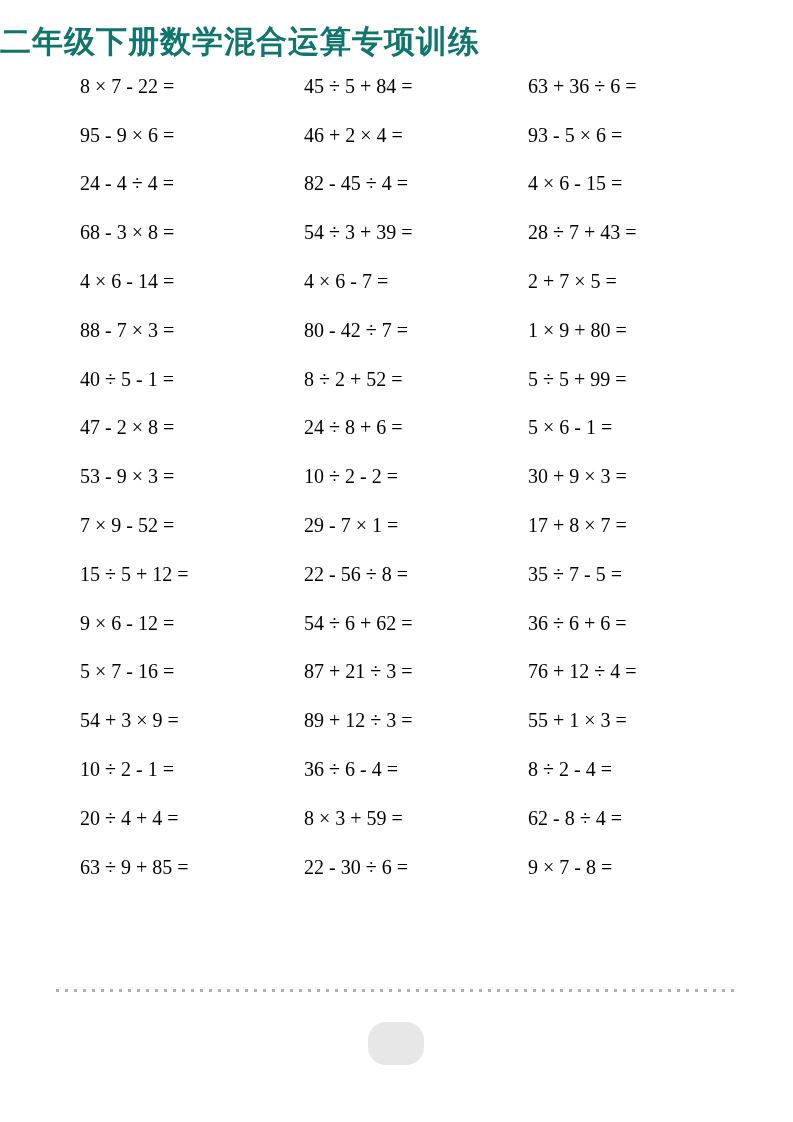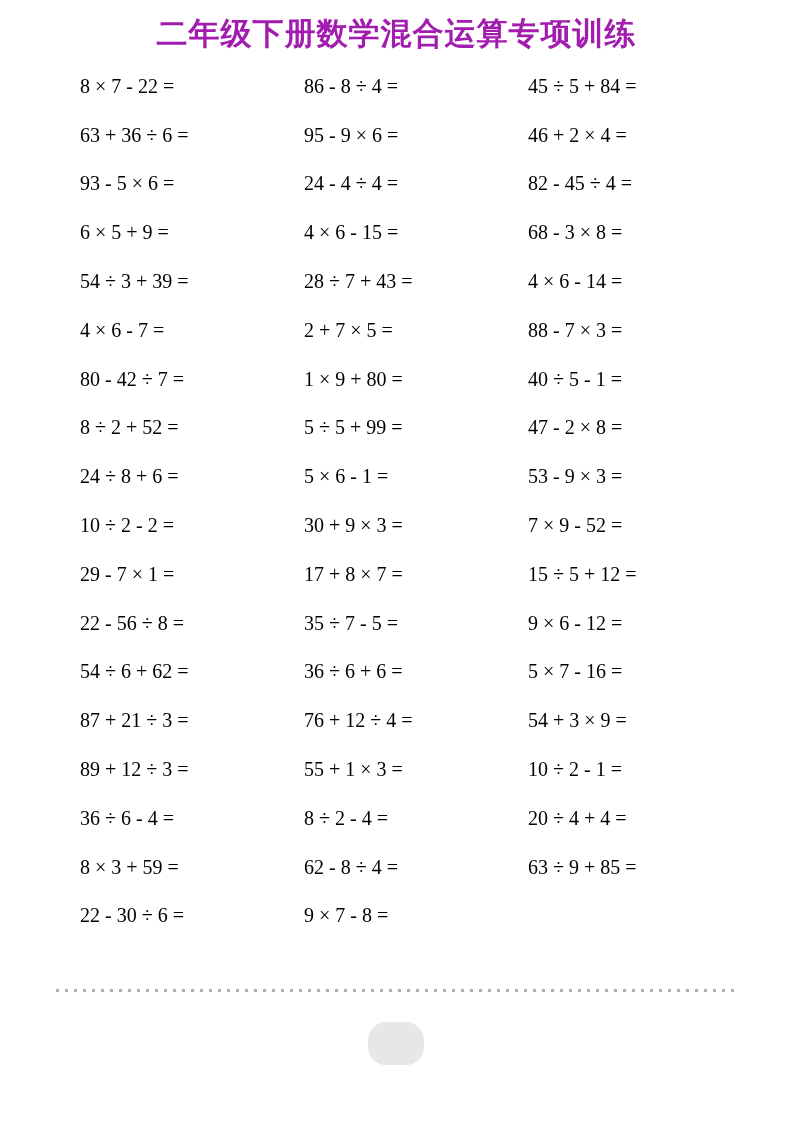--- a/index.html
+++ b/index.html
@@ -11,31 +11,31 @@
     position: relative;
     width: 793px;
     height: 1122px;
     background: #ffffff;
     overflow: hidden;
     font-family: "Liberation Serif", "DejaVu Serif", serif;
     color: #000000;
   }
   .title {
     position: absolute;
-    top: 16px;
+    top: 24px;
     left: 0;
     width: 100%;
     margin: 0;
-    text-align: center;
+    text-align: left;
     font-family: "Liberation Sans", "DejaVu Sans", sans-serif;
     font-weight: bold;
     font-size: 31px;
     line-height: 36px;
     letter-spacing: 1px;
-    color: #a21caf;
+    color: #0f766e;
   }
   .problems {
     position: absolute;
     left: 80px;
     top: 62px;
     display: grid;
     grid-template-columns: 224px 224px 225px;
     grid-auto-rows: 48.8px;
     align-items: center;
   }
@@ -69,29 +69,27 @@
 </style>
 </head>
 <body>
 
 <div class="page">
 
   <h1 class="title">二年级下册数学混合运算专项训练</h1>
 
   <div class="problems" id="problems-grid">
       <div class="problem-cell">8 × 7 - 22 =</div>
-      <div class="problem-cell">86 - 8 ÷ 4 =</div>
       <div class="problem-cell">45 ÷ 5 + 84 =</div>
       <div class="problem-cell">63 + 36 ÷ 6 =</div>
       <div class="problem-cell">95 - 9 × 6 =</div>
       <div class="problem-cell">46 + 2 × 4 =</div>
       <div class="problem-cell">93 - 5 × 6 =</div>
       <div class="problem-cell">24 - 4 ÷ 4 =</div>
       <div class="problem-cell">82 - 45 ÷ 4 =</div>
-      <div class="problem-cell">6 × 5 + 9 =</div>
       <div class="problem-cell">4 × 6 - 15 =</div>
       <div class="problem-cell">68 - 3 × 8 =</div>
       <div class="problem-cell">54 ÷ 3 + 39 =</div>
       <div class="problem-cell">28 ÷ 7 + 43 =</div>
       <div class="problem-cell">4 × 6 - 14 =</div>
       <div class="problem-cell">4 × 6 - 7 =</div>
       <div class="problem-cell">2 + 7 × 5 =</div>
       <div class="problem-cell">88 - 7 × 3 =</div>
       <div class="problem-cell">80 - 42 ÷ 7 =</div>
       <div class="problem-cell">1 × 9 + 80 =</div>

